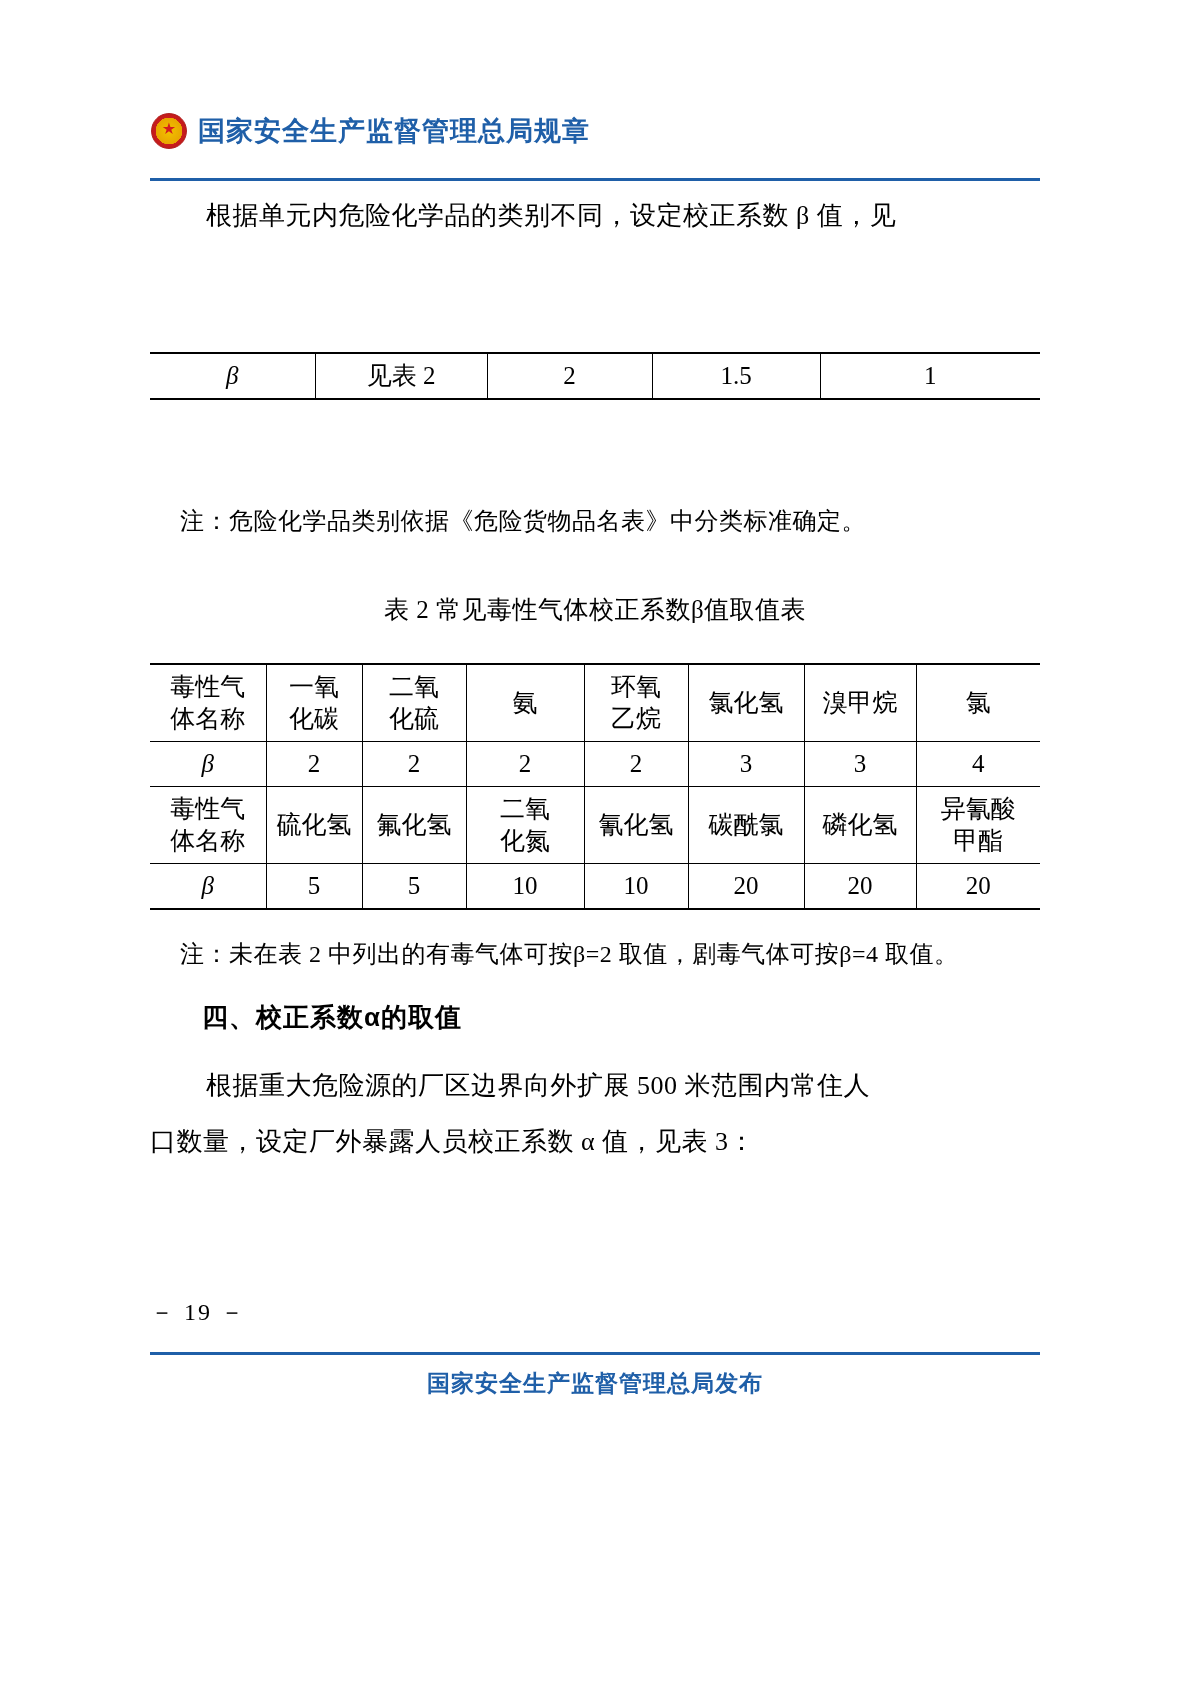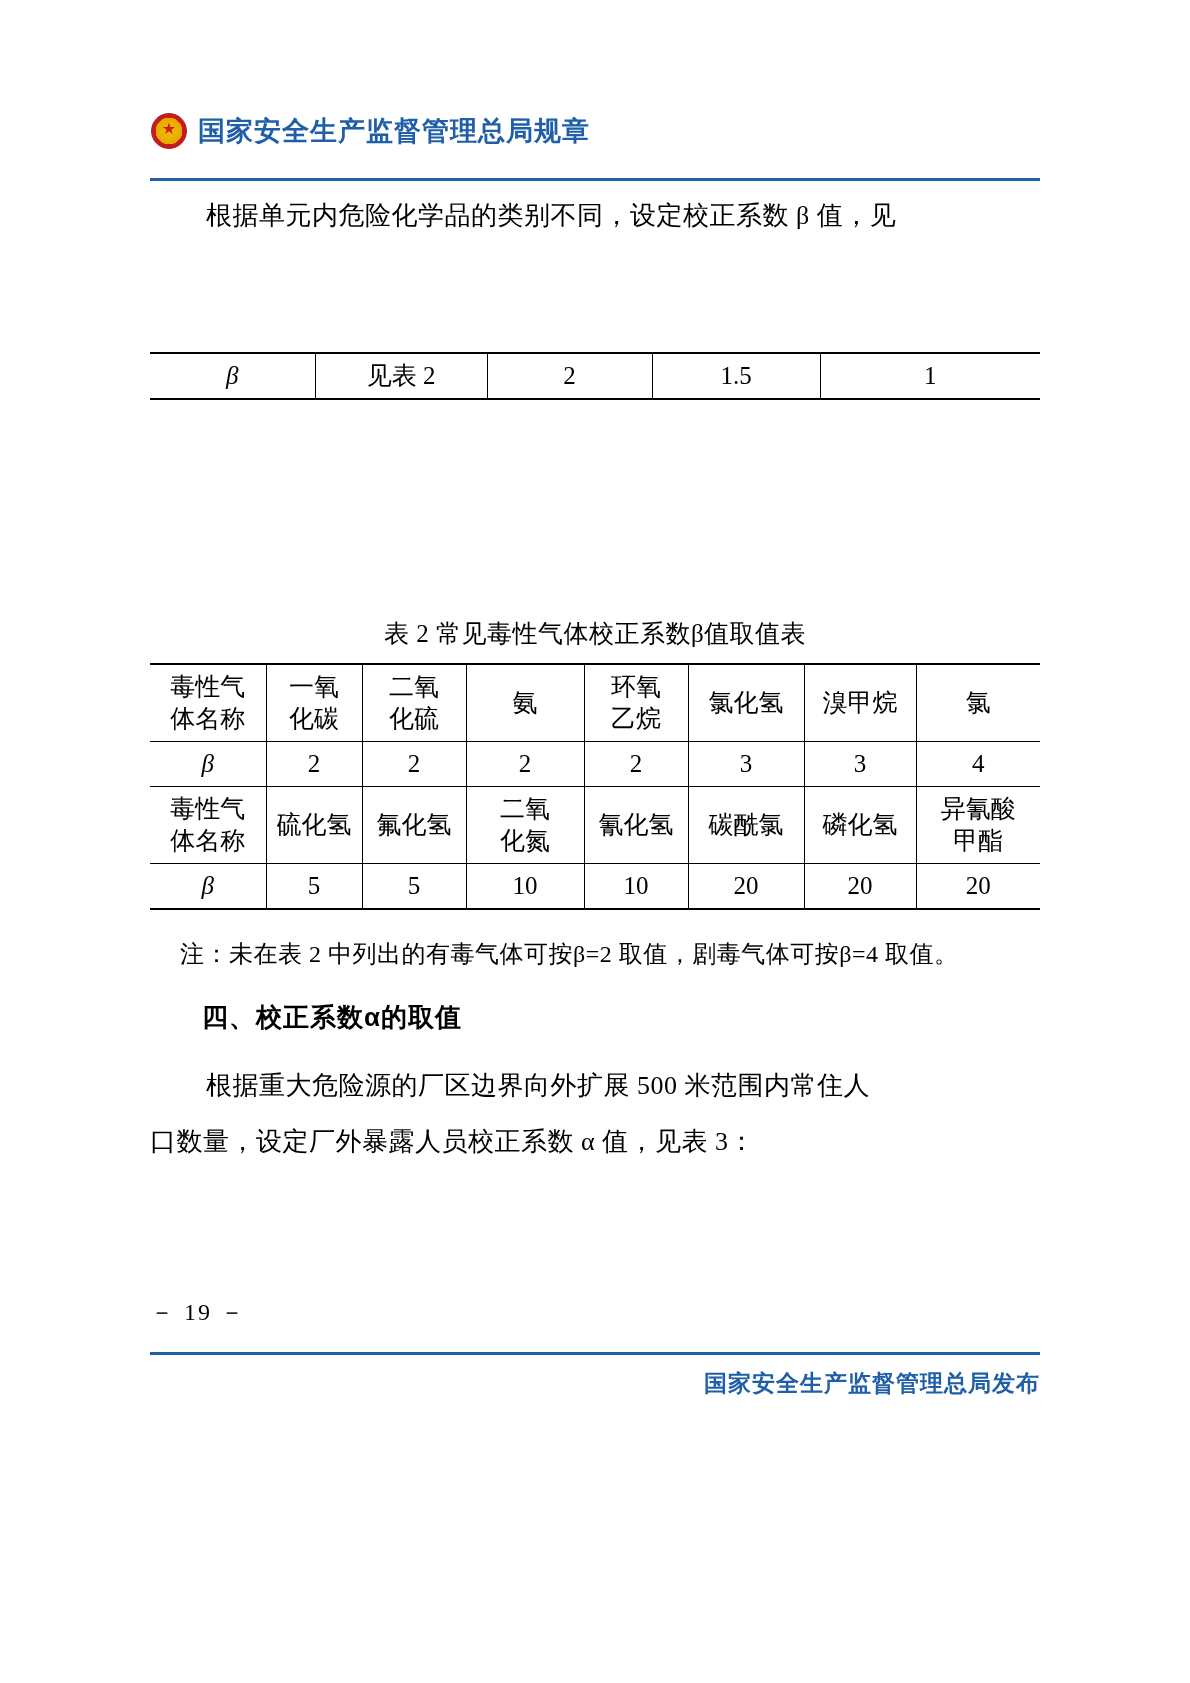--- a/index.html
+++ b/index.html
@@ -77,21 +77,21 @@
     top: 1352px;
     width: 890px;
     height: 3px;
     background: #1f5fa8;
   }
   .footer-title {
     position: absolute;
     left: 150px;
     top: 1368px;
     width: 890px;
-    text-align: right;
+    text-align: center;
     font-family: "Liberation Sans", "DejaVu Sans", sans-serif;
     font-weight: bold;
     font-size: 23px;
     color: #1f5fa8;
     letter-spacing: 1px;
   }
   .page-number {
     position: absolute;
     left: 150px;
     top: 1296px;
@@ -191,22 +191,23 @@
       <tr>
         <td class="it">β</td>
         <td>见表 2</td>
         <td>2</td>
         <td>1.5</td>
         <td>1</td>
       </tr>
     </tbody>
   </table>
 
-
-  <div class="caption" style="top:617px;">表 2  常见毒性气体校正系数β值取值表</div>
+  <div class="note" style="top:505px;">注：危险化学品类别依据《危险货物品名表》中分类标准确定。</div>
+
+  <div class="caption" style="top:593px;">表 2  常见毒性气体校正系数β值取值表</div>
 
   <table class="doc" style="top:663px;">
     <colgroup>
       <col style="width:116px;">
       <col style="width:96px;">
       <col style="width:104px;">
       <col style="width:118px;">
       <col style="width:104px;">
       <col style="width:116px;">
       <col style="width:112px;">

